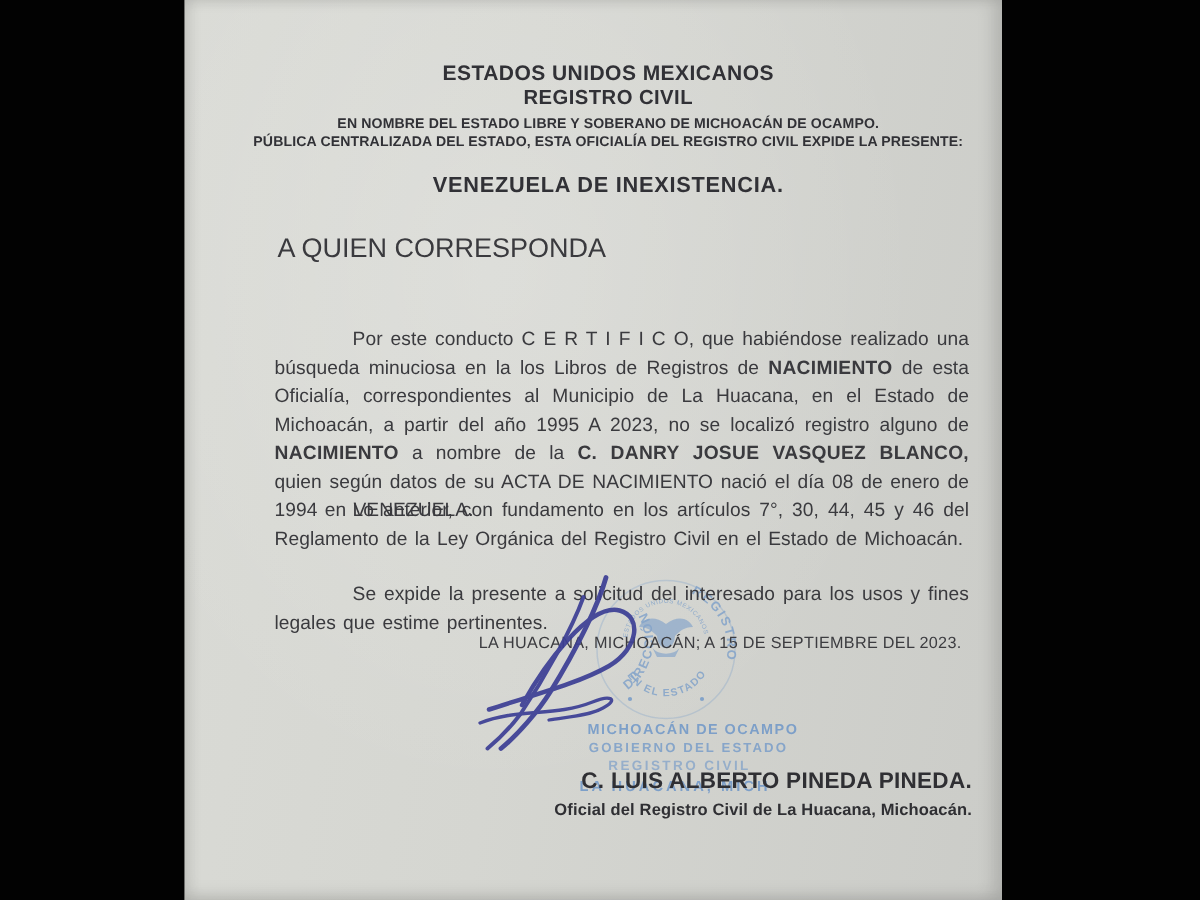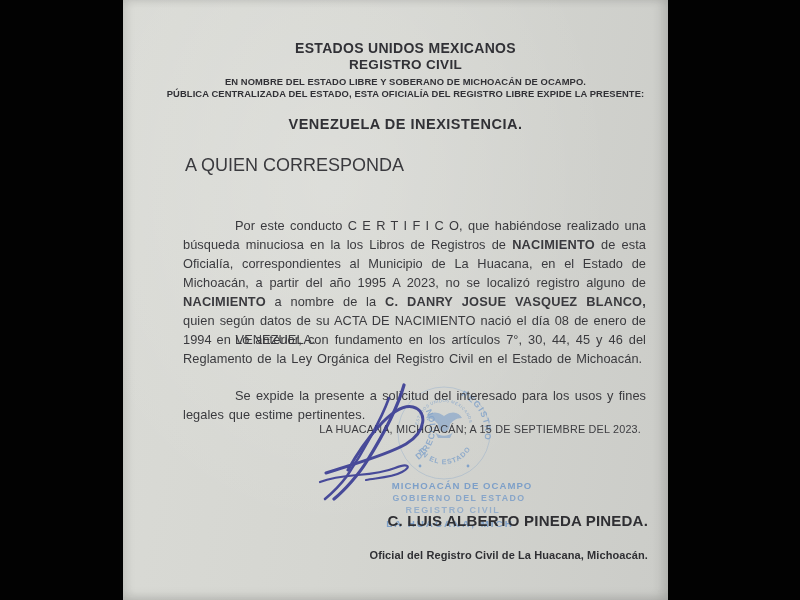--- a/index.html
+++ b/index.html
@@ -35,21 +35,21 @@
     font-size:12.8px;line-height:19px;text-align:justify;
     text-indent:52px;word-spacing:1.2px;letter-spacing:.05px;
   }
   .para b{font-weight:700;letter-spacing:.2px;}
   #p1{top:203px;}
   #p2{top:317px;}
   #p3{top:373px;}
   .dateline{position:absolute;top:423px;right:27px;font-size:10.8px;letter-spacing:.2px;color:#3c3c40;}
   .namewrap{position:absolute;top:512px;left:20px;width:505px;text-align:right;color:#2f2f33;}
   .sig-name{font-weight:700;font-size:15px;letter-spacing:.2px;}
-  .sig-title{font-weight:700;font-size:11px;margin-top:20px;letter-spacing:.1px;}
+  .sig-title{font-weight:700;font-size:11px;margin-top:5px;letter-spacing:.1px;}
   svg.overlay{position:absolute;left:0;top:0;width:545px;height:600px;pointer-events:none;}
   svg.stamps{z-index:1;}
   svg.sign{z-index:3;}
   .seal-text{fill:var(--seal,#6f97c8);opacity:.85;}
   .stamp-line{fill:var(--seal,#6f97c8);font-family:"Liberation Sans",sans-serif;font-weight:700;}
 </style>
 </head>
 <body>
 
 <div class="bar left"></div>
@@ -94,21 +94,21 @@
     <text class="stamp-line" x="330" y="513" text-anchor="middle" font-size="9" letter-spacing="1.6" opacity=".6">REGISTRO CIVIL</text>
     <text class="stamp-line" x="327" y="527" text-anchor="middle" font-size="9.8" letter-spacing="2" opacity=".85">LA HUACANA, MICH</text>
   </svg>
 
   <div class="print">
 
     <div class="hdr">
       <div class="hdr-l1">ESTADOS UNIDOS MEXICANOS</div>
       <div class="hdr-l2">REGISTRO CIVIL</div>
       <div class="hdr-sm first">EN NOMBRE DEL ESTADO LIBRE Y SOBERANO DE MICHOACÁN DE OCAMPO.</div>
-      <div class="hdr-sm">PÚBLICA CENTRALIZADA DEL ESTADO, ESTA OFICIALÍA DEL REGISTRO LIBRE EXPIDE LA PRESENTE:</div>
+      <div class="hdr-sm">PÚBLICA CENTRALIZADA DEL ESTADO, ESTA OFICIALÍA DEL REGISTRO CIVIL EXPIDE LA PRESENTE:</div>
       <div class="hdr-title">VENEZUELA DE INEXISTENCIA.</div>
     </div>
 
     <div class="recipient">
       <div>A QUIEN CORRESPONDA</div>
     </div>
 
     <p class="para" id="p1"><span>Por este conducto C E R T I F I C O, que habiéndose realizado una búsqueda minuciosa en la los Libros de Registros de </span><b>NACIMIENTO</b><span> de esta Oficialía, correspondientes al Municipio de La Huacana, en el Estado de Michoacán, a partir del año 1995 A 2023, no se localizó registro alguno de </span><b>NACIMIENTO</b><span> a nombre de la </span><b>C. DANRY JOSUE VASQUEZ BLANCO,</b><span> quien según datos de su ACTA DE NACIMIENTO nació el día 08 de enero de 1994 en VENEZUELA.</span></p>
 
     <p class="para" id="p2">Lo anterior, con fundamento en los artículos 7°, 30, 44, 45 y 46 del Reglamento de la Ley Orgánica del Registro Civil en el Estado de Michoacán.</p>

